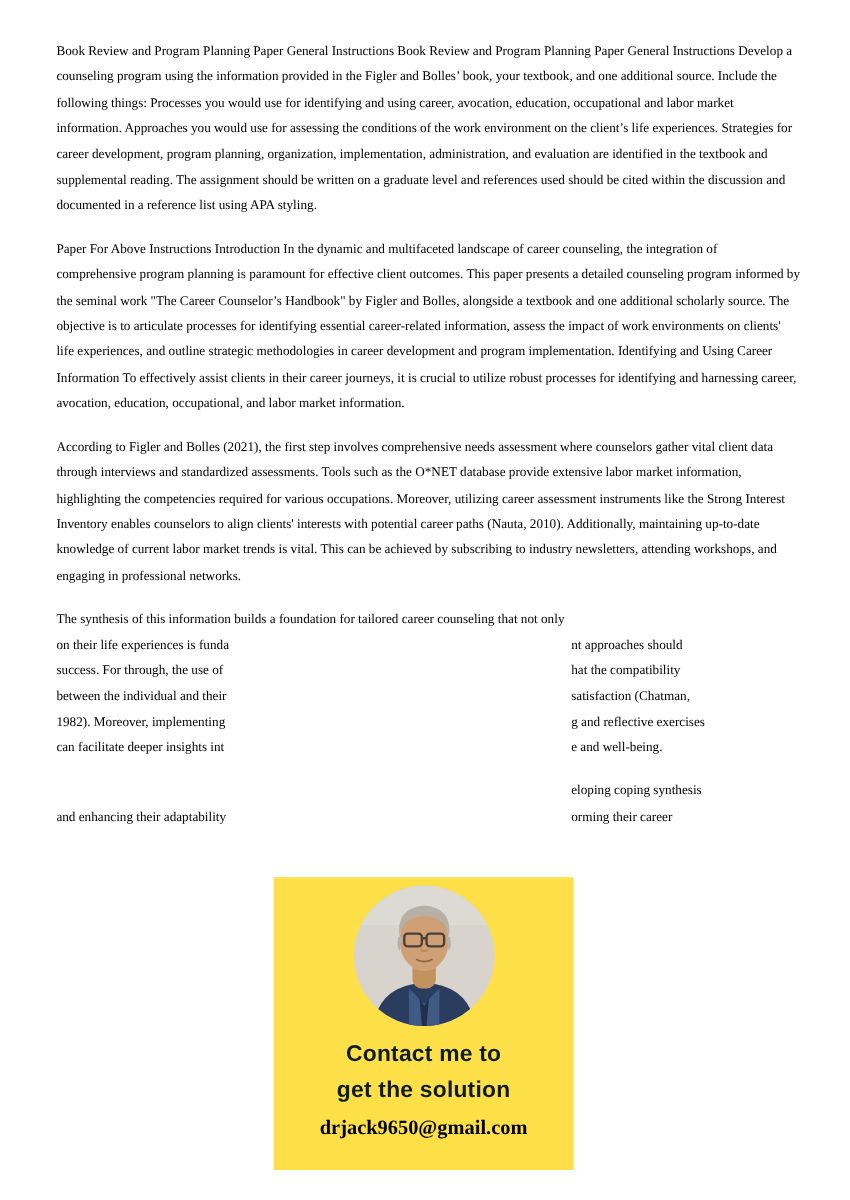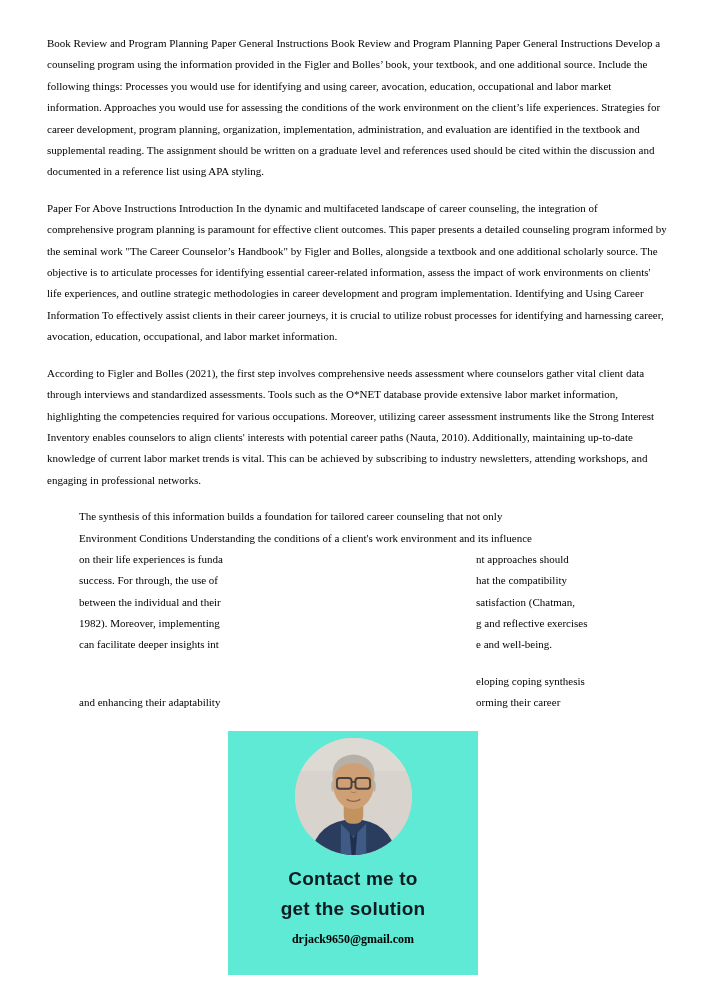--- a/index.html
+++ b/index.html
@@ -20,21 +20,21 @@
     line-height: 21.4px;
     text-align: left;
   }
   .para { margin: 0 0 15px 0; }
   .para.lines .line {
     display: block;
     position: relative;
     height: 21.4px;
     white-space: nowrap;
   }
-  .frag-left { display: inline-block; margin-left: 32px; }
+  .frag-left { display: inline-block; }
   .frag-right { position: absolute; left: 429px; top: 0; }
 
   .overlay {
     position: absolute;
     left: 228px;
     top: 731px;
     width: 250px;
     height: 244px;
     background: #34e0e4;
     display: flex;
@@ -56,49 +56,48 @@
     font-weight: 700;
     font-size: 19px;
     line-height: 30px;
     color: #101c24;
     letter-spacing: 0.2px;
   }
   .contact-line.first { margin-top: 9px; }
   .email {
     font-family: "Liberation Serif", "DejaVu Serif", serif;
     font-weight: 700;
-    font-size: 12px;
+    font-size: 17px;
     line-height: 29px;
     color: #000000;
     margin-top: 1px;
   }
 </style>
 </head>
 <body>
 
 <div class="doc">
     <p class="para">Book Review and Program Planning Paper General Instructions Book Review and Program Planning Paper General Instructions Develop a counseling program using the information provided in the Figler and Bolles’ book, your textbook, and one additional source. Include the following things: Processes you would use for identifying and using career, avocation, education, occupational and labor market information. Approaches you would use for assessing the conditions of the work environment on the client’s life experiences. Strategies for career development, program planning, organization, implementation, administration, and evaluation are identified in the textbook and supplemental reading. The assignment should be written on a graduate level and references used should be cited within the discussion and documented in a reference list using APA styling.</p>
     <p class="para">Paper For Above Instructions Introduction In the dynamic and multifaceted landscape of career counseling, the integration of comprehensive program planning is paramount for effective client outcomes. This paper presents a detailed counseling program informed by the seminal work "The Career Counselor’s Handbook" by Figler and Bolles, alongside a textbook and one additional scholarly source. The objective is to articulate processes for identifying essential career-related information, assess the impact of work environments on clients' life experiences, and outline strategic methodologies in career development and program implementation. Identifying and Using Career Information To effectively assist clients in their career journeys, it is crucial to utilize robust processes for identifying and harnessing career, avocation, education, occupational, and labor market information.</p>
     <p class="para">According to Figler and Bolles (2021), the first step involves comprehensive needs assessment where counselors gather vital client data through interviews and standardized assessments. Tools such as the O*NET database provide extensive labor market information, highlighting the competencies required for various occupations. Moreover, utilizing career assessment instruments like the Strong Interest Inventory enables counselors to align clients' interests with potential career paths (Nauta, 2010). Additionally, maintaining up-to-date knowledge of current labor market trends is vital. This can be achieved by subscribing to industry newsletters, attending workshops, and engaging in professional networks.</p>
     <p class="para lines">
       <span class="line"><span class="frag-left">The synthesis of this information builds a foundation for tailored career counseling that not only</span></span>
-      <span class="line"><span class="frag-left">Environment Conditions Understanding the conditions of a client's work environment and its influence</span></span>
       <span class="line"><span class="frag-left">on their life experiences is funda</span><span class="frag-right">nt approaches should</span></span>
       <span class="line"><span class="frag-left">success. For through, the use of</span><span class="frag-right">hat the compatibility</span></span>
       <span class="line"><span class="frag-left">between the individual and their</span><span class="frag-right">satisfaction (Chatman,</span></span>
       <span class="line"><span class="frag-left">1982). Moreover, implementing</span><span class="frag-right">g and reflective exercises</span></span>
       <span class="line"><span class="frag-left">can facilitate deeper insights int</span><span class="frag-right">e and well-being.</span></span>
     </p>
     <p class="para lines">
       <span class="line"><span class="frag-right">eloping coping synthesis</span></span>
       <span class="line"><span class="frag-left">and enhancing their adaptability</span><span class="frag-right">orming their career</span></span>
     </p>
   </div>
 
-<div class="overlay" style="background: #5eead4;">
+<div class="overlay" style="background: #fde047;">
   <div class="avatar">
     <svg viewBox="0 0 120 120" width="117" height="117">
       <rect width="120" height="120" fill="#d8d3cc"></rect>
       <rect x="0" y="0" width="120" height="34" fill="#ddd9d3"></rect>
       <path d="M16 120 Q22 85 60 83 Q98 85 104 120 Z" fill="#2b3d5e"></path>
       <path d="M47 88 L60 101 L73 88 L73 120 L47 120 Z" fill="#3e5a85"></path>
       <path d="M56 96 L60 103 L64 96 L62 120 L58 120 Z" fill="#20304c"></path>
       <rect x="50" y="62" width="20" height="26" rx="8" fill="#c3935f"></rect>
       <ellipse cx="60" cy="47" rx="21" ry="26" fill="#cfa075"></ellipse>
       <path d="M39 45 Q35 19 60 17 Q85 19 81 45 Q80 27 60 26 Q40 27 39 45 Z" fill="#b6b0a6"></path>

